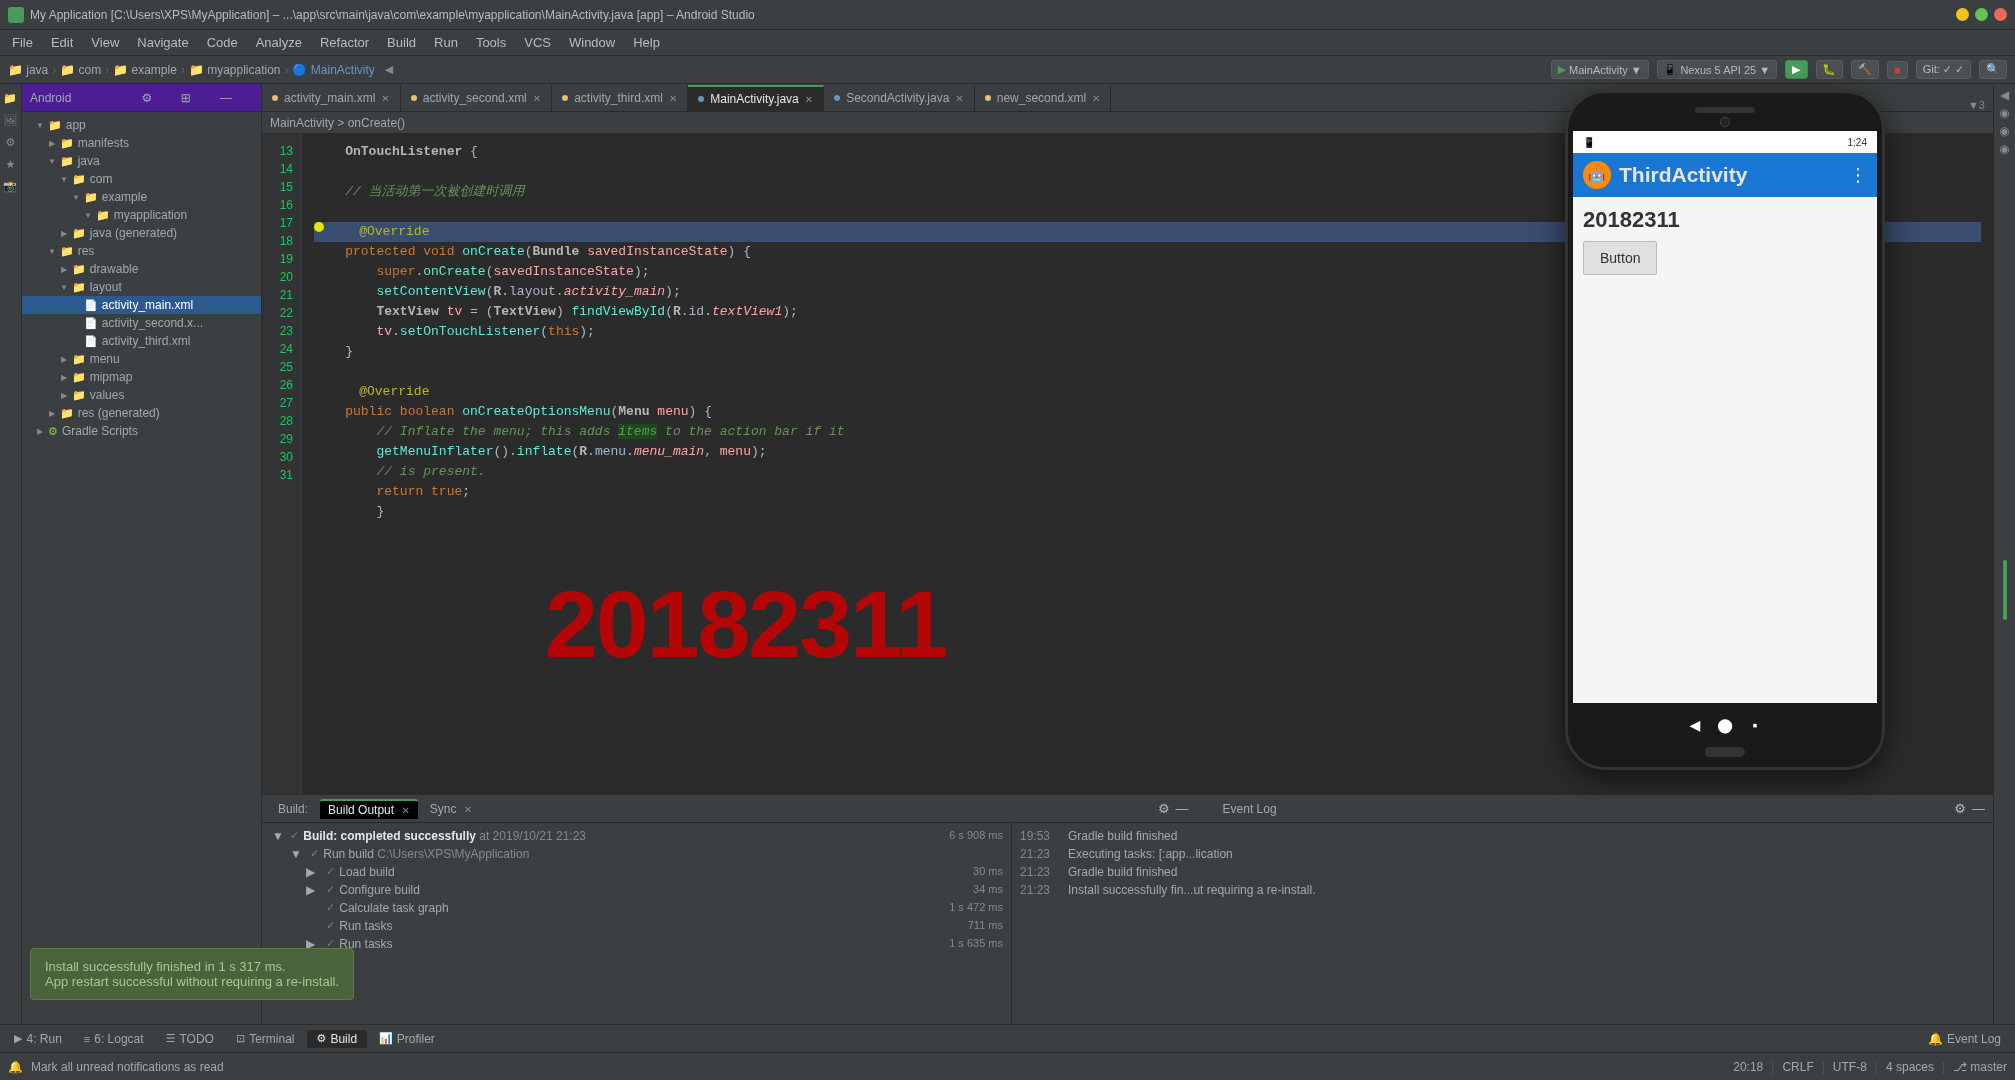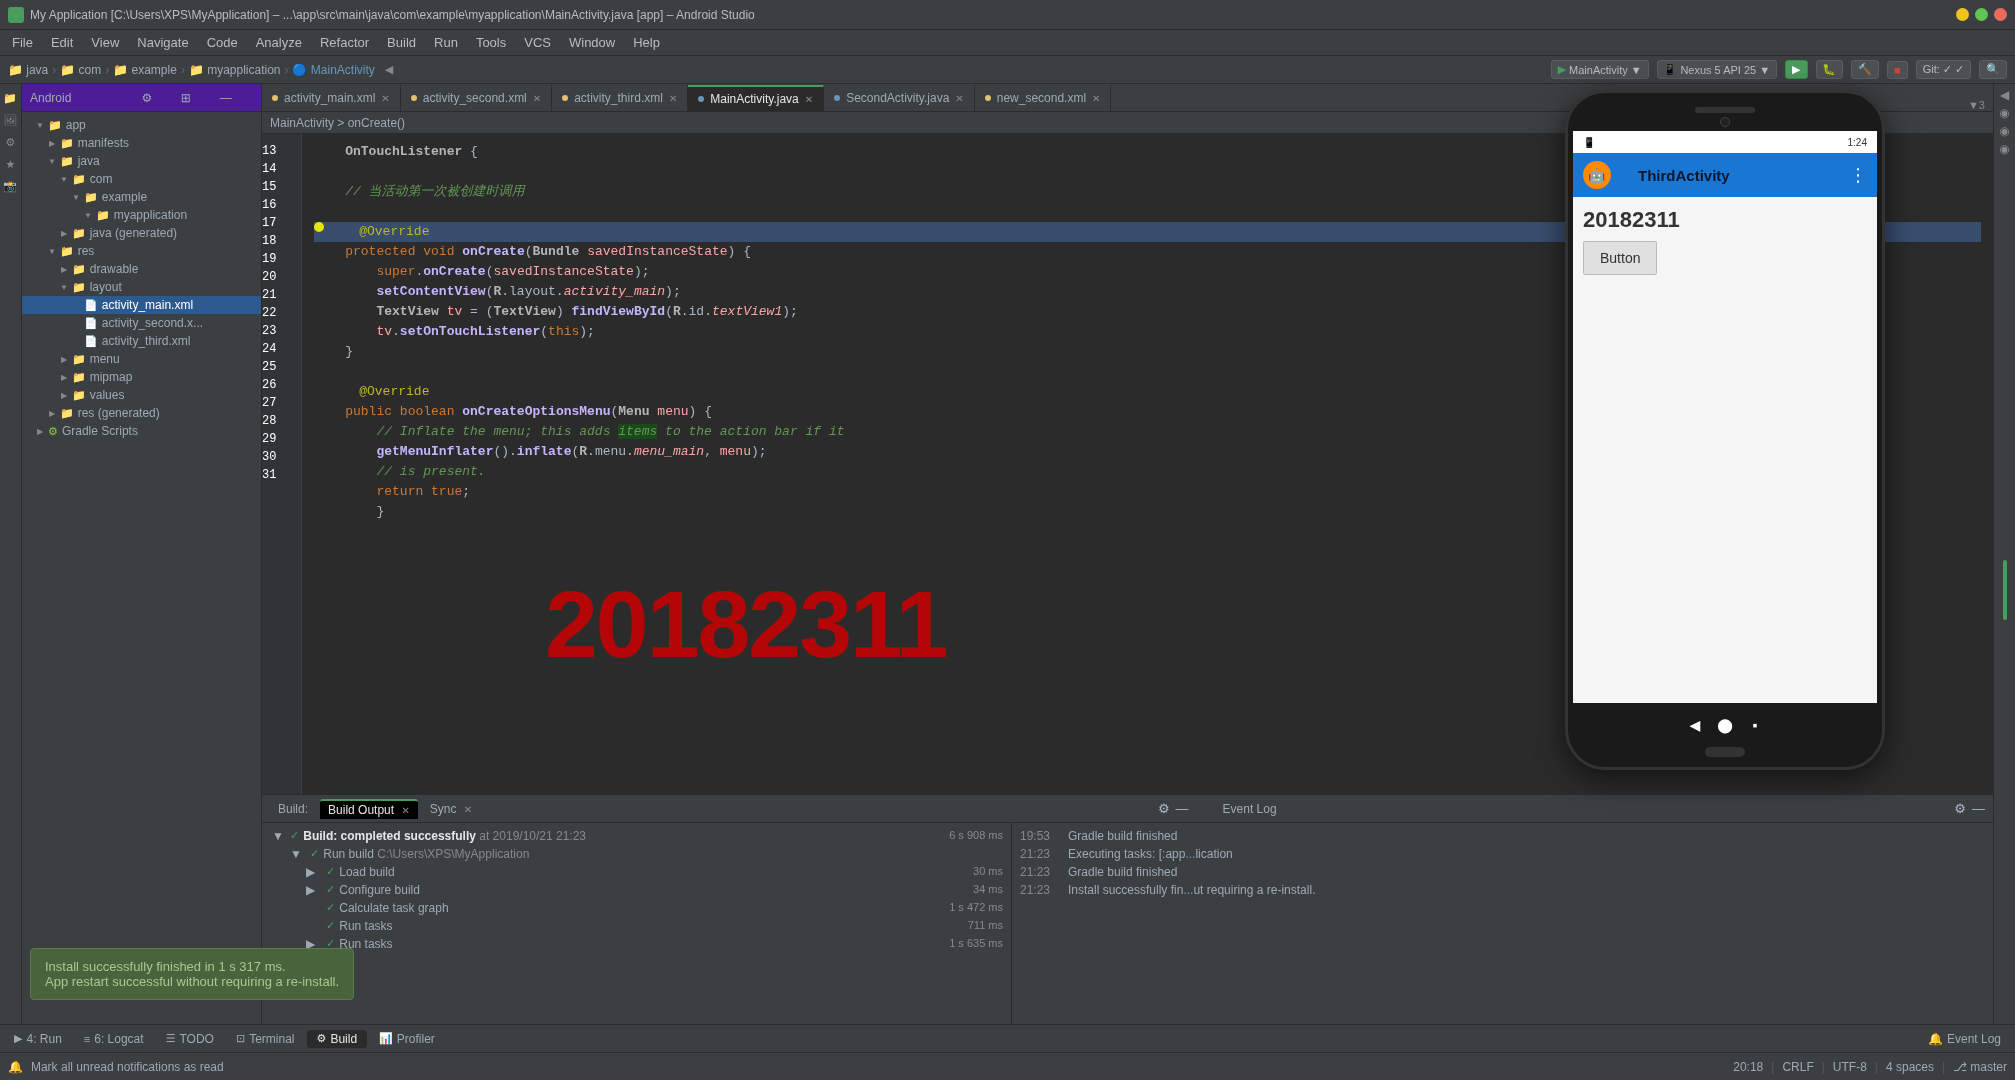--- a/index.html
+++ b/index.html
@@ -210,43 +210,43 @@
       display: flex;
       overflow: hidden;
     }
     #line-numbers {
       width: 40px;
       background: #313335;
       border-right: 1px solid #3c3f41;
       padding: 8px 0;
       display: flex;
       flex-direction: column;
-      align-items: flex-start;
+      align-items: flex-end;
       padding-right: 8px;
       font-size: 12px;
-      font-family: Liberation Mono, monospace;
-      color: #ffffff;
+      font-family: Liberation Sans, sans-serif;
+      color: #22c55e;
       line-height: 1.5;
     }
     #code-content {
       flex: 1;
       padding: 8px 12px;
       font-size: 13px;
       font-family: 'Courier New', monospace;
       line-height: 1.5;
       overflow: auto;
       color: #a9b7c6;
     }
     .code-line { display: flex; align-items: flex-start; min-height: 20px; }
     .code-line.highlighted { background: #394d6e; }
     .kw { color: #cc7832; }
     .comment { color: #629755; font-style: italic; }
     .annotation { color: #bbb629; }
     .type { color: #b5b5b5; font-weight: bold; }
-    .method { color: #c4b5fd; font-weight: bold; }
+    .method { color: #5eead4; }
     .var-name { color: #fca5a5; }
     .italic { font-style: italic; }
 
     
     #code-breadcrumb {
       height: 22px;
       background: #3c3f41;
       border-bottom: 1px solid #2b2b2b;
       display: flex;
       align-items: center;
@@ -420,25 +420,24 @@
       gap: 8px;
     }
     .phone-app-icon {
       width: 28px; height: 28px;
       background: #ff8a00;
       border-radius: 50%;
       display: flex; align-items: center; justify-content: center;
       font-size: 14px;
     }
     #phone-app-title {
-      color: #0f172a;
-      font-size: 15px;
+      color: #e5e5e5;
+      font-size: 21px;
       font-weight: bold;
       flex: 1;
-      margin-left: 19px;
     }
     #phone-content {
       flex: 1;
       background: #f5f5f5;
       padding: 10px;
     }
     #phone-number-display {
       font-size: 22px;
       font-weight: bold;
       color: #333;

